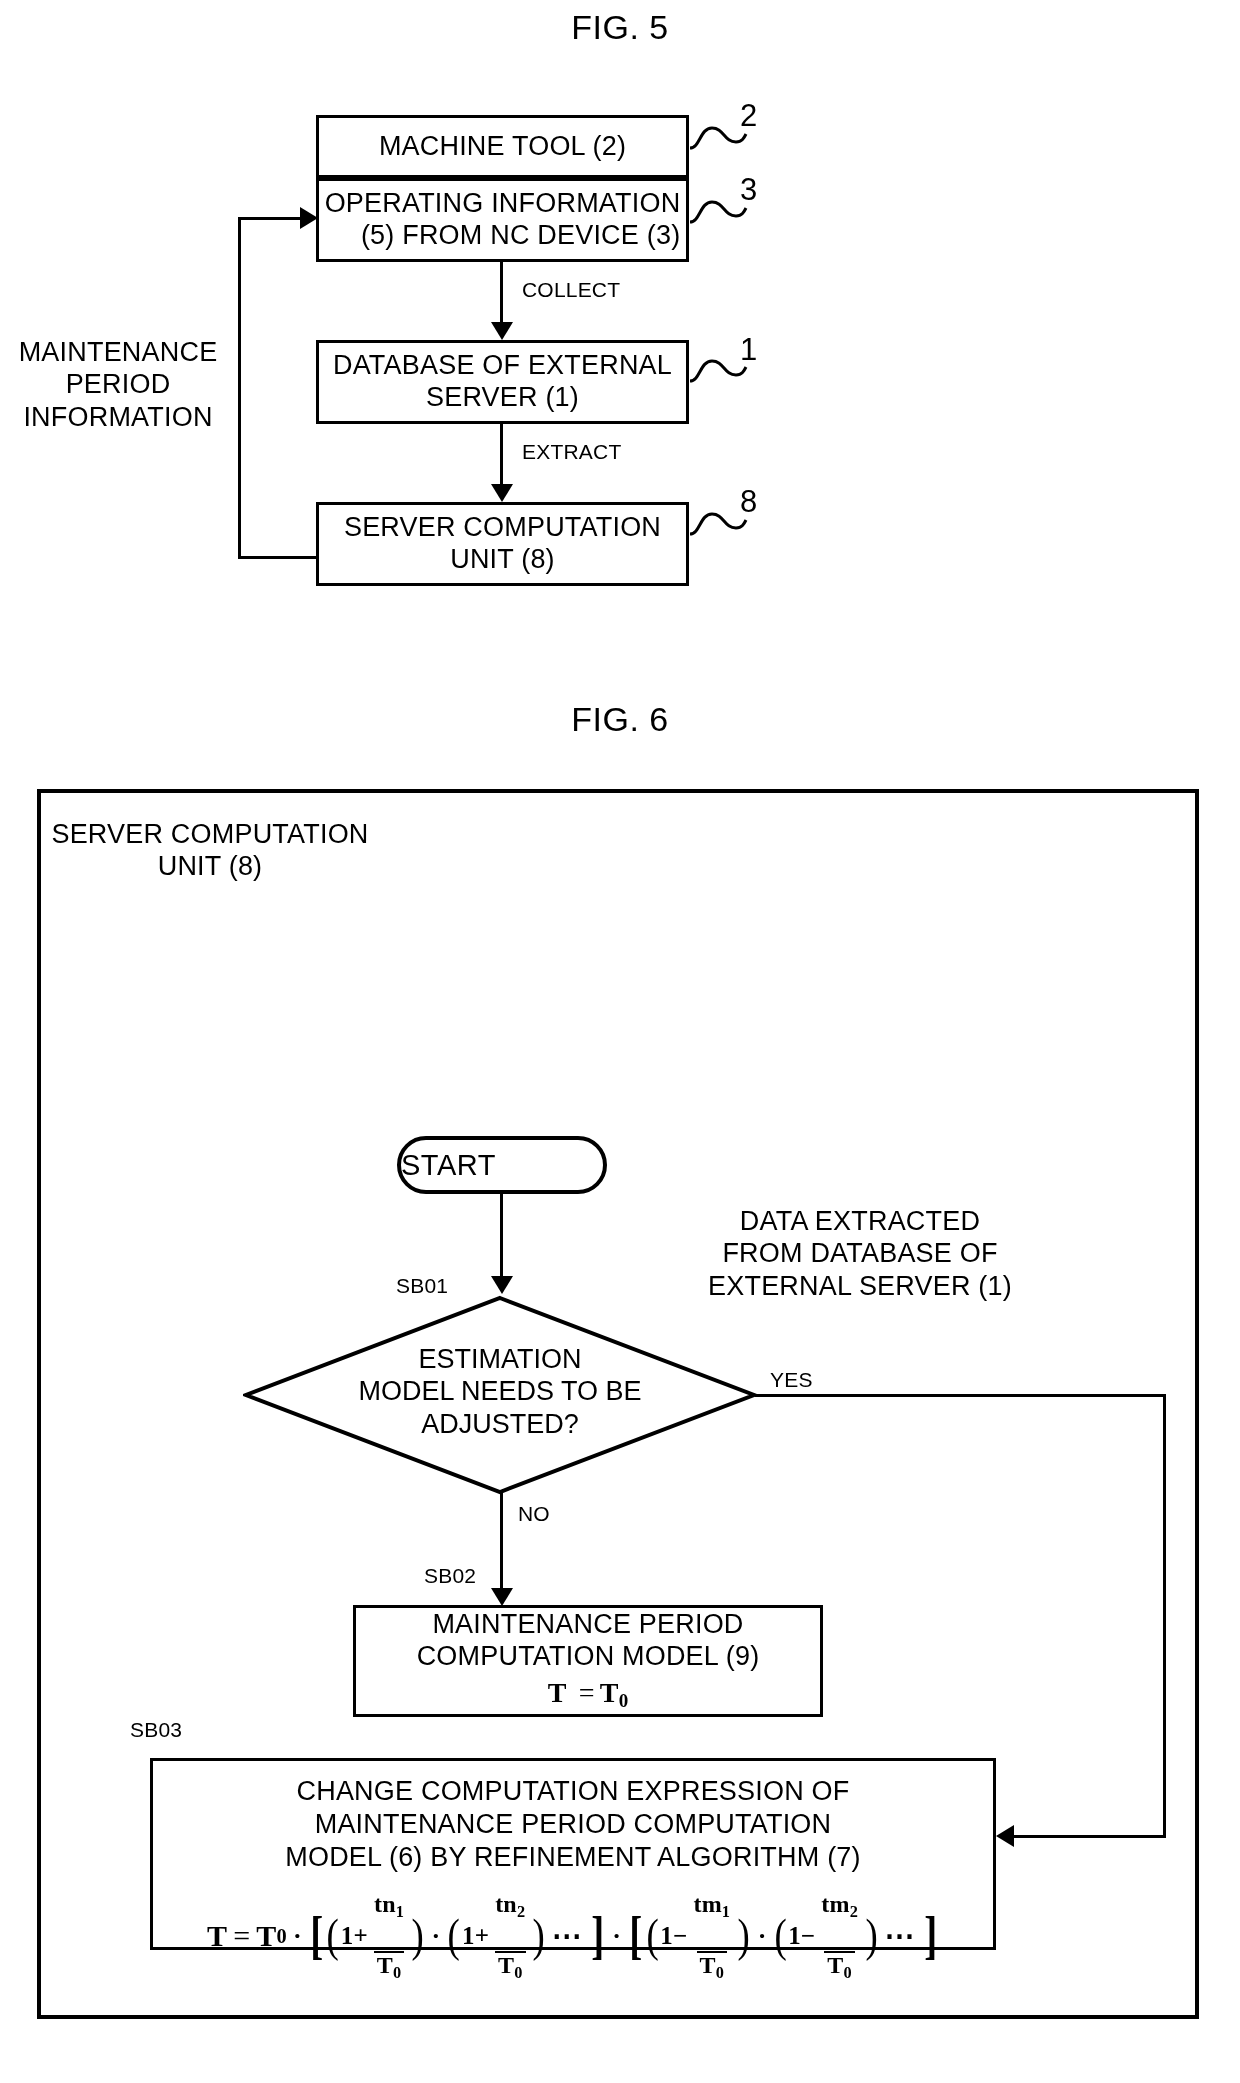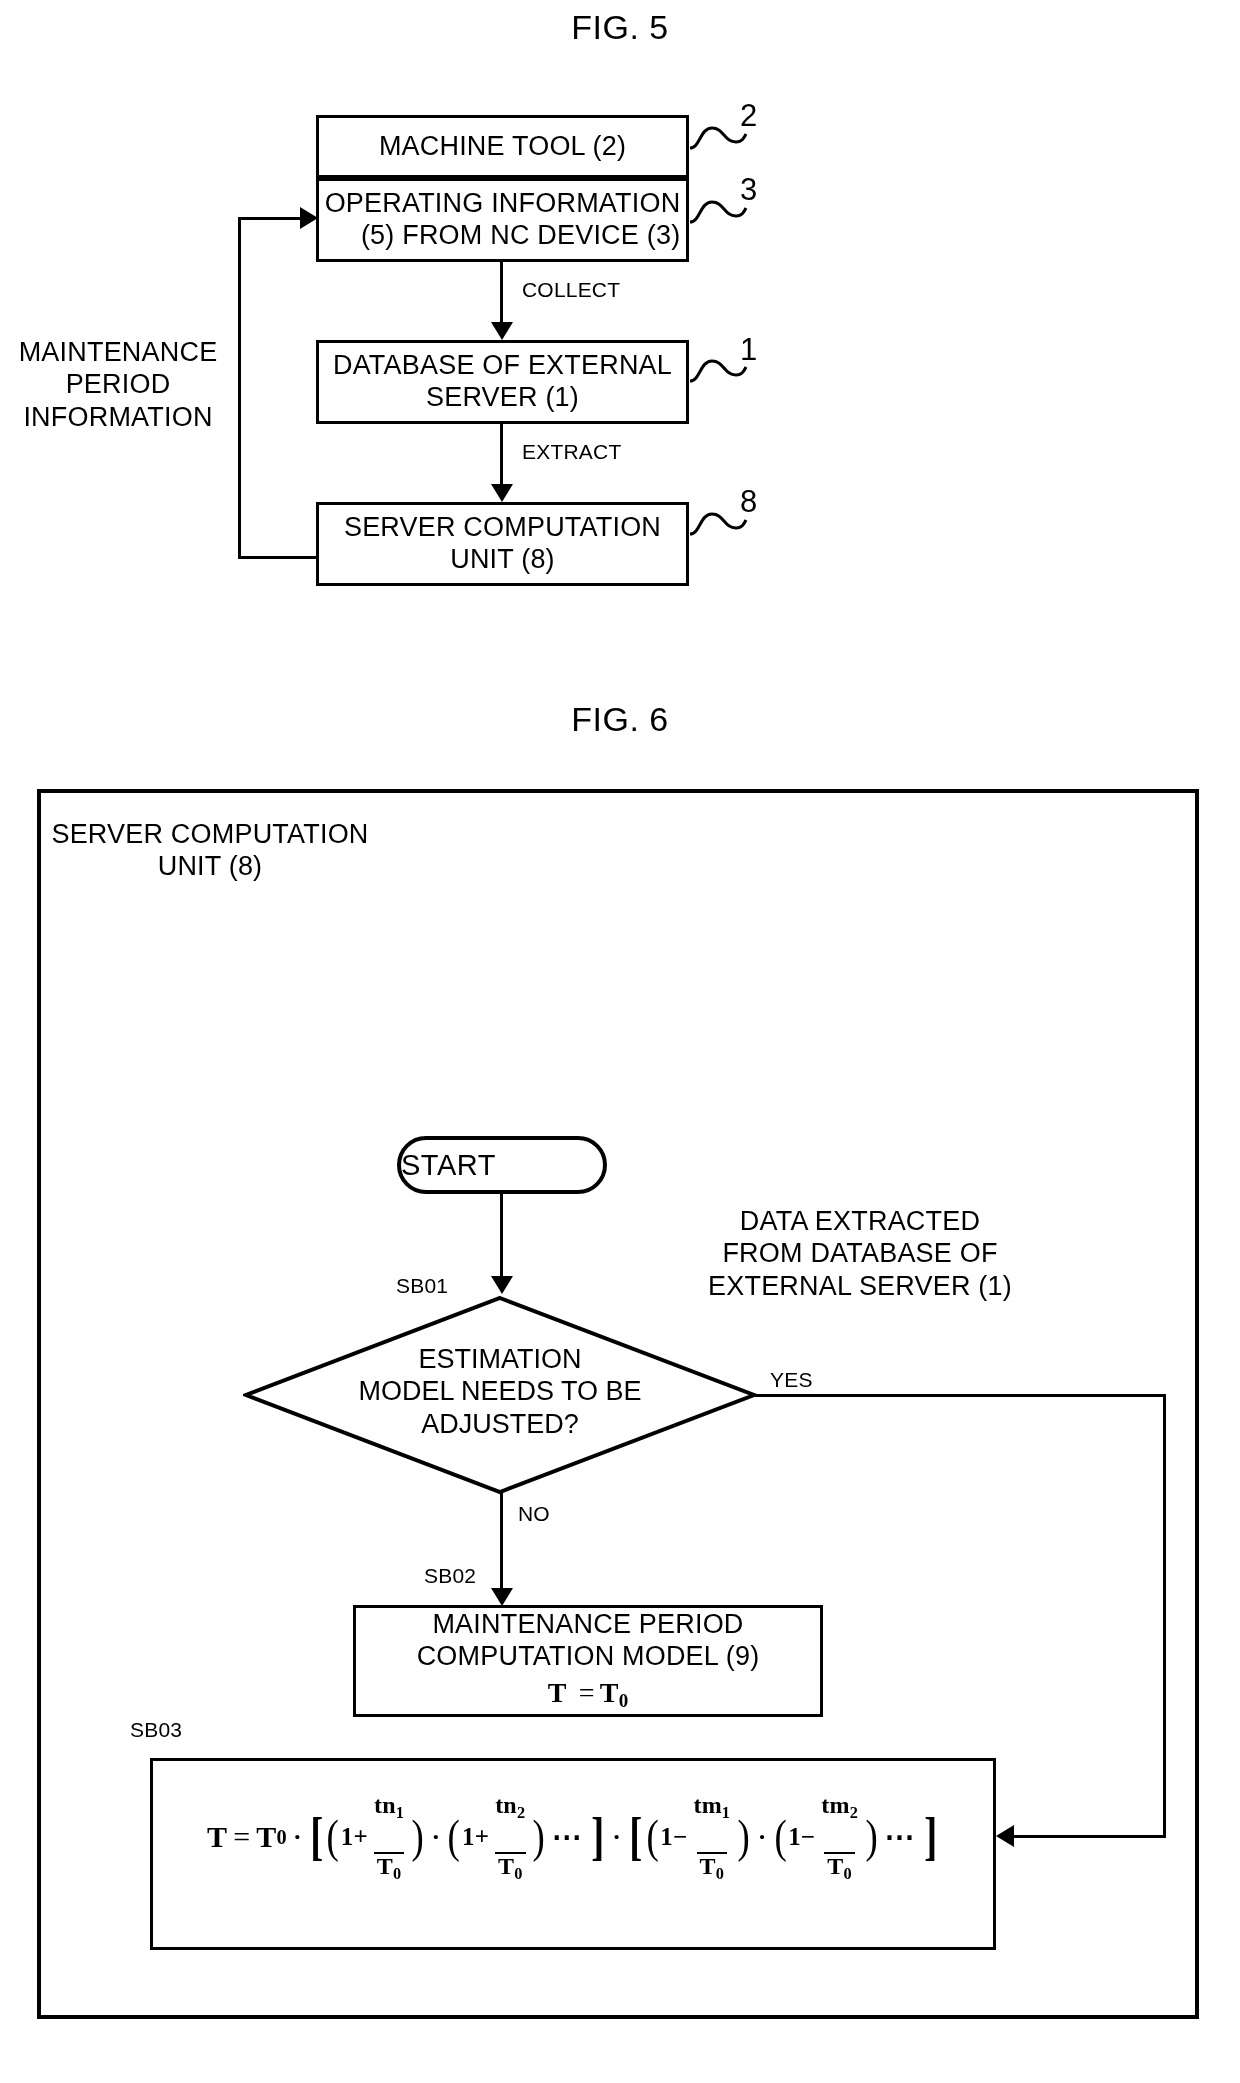--- a/index.html
+++ b/index.html
@@ -268,20 +268,23 @@
 COMPUTATION MODEL (9)</span>
       <span style="font-family:'Liberation Serif',serif; font-size:28px; margin-top:3px;">
         <span class="bold-t">T</span>
         <span style="margin:0 5px;">=</span><span class="bold-t">T</span><span class="sub bold-t">0</span>
       </span>
     </div>
 
     <div class="label-small" style="left:130px; top:1718px;">SB03</div>
 
     <div class="box" style="left:150px; top:1758px; width:846px; height:192px; flex-direction:column; justify-content:flex-start; padding-top:14px;">
+      <span style="white-space:pre-line; line-height:1.22;">CHANGE COMPUTATION EXPRESSION OF
+MAINTENANCE PERIOD COMPUTATION
+MODEL (6) BY REFINEMENT ALGORITHM (7)</span>
 
       <div class="formula" style="position:relative; margin-top:18px;">
         <span class="bold-t">T</span>
         <span style="margin:0 6px;">=</span>
         <span class="bold-t">T</span>
           <span class="sub bold-t">0</span>
         <span class="dot-op">·</span>
 
         <span class="brk">[</span>
         <span class="paren-big">(</span>

